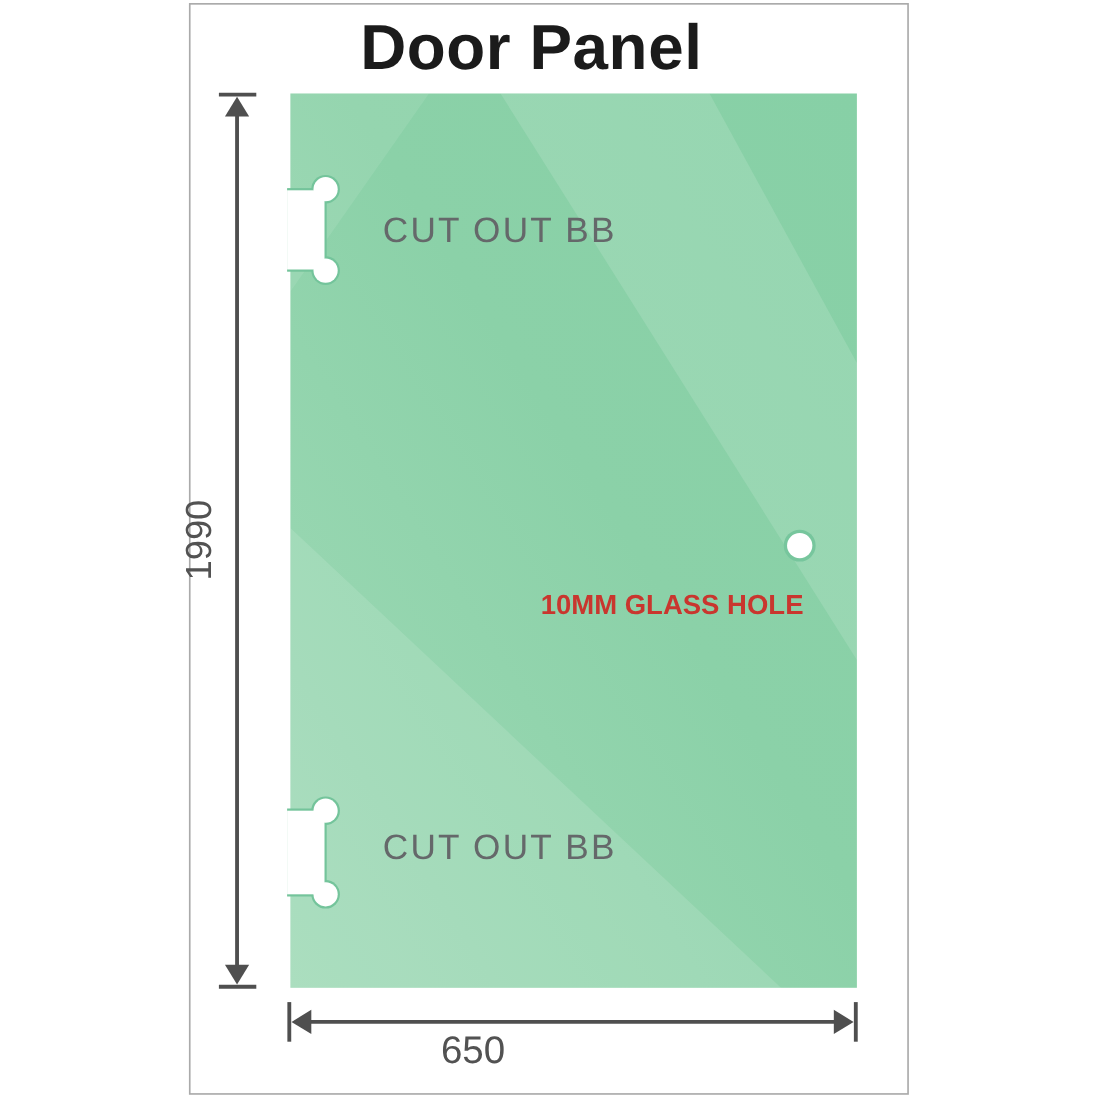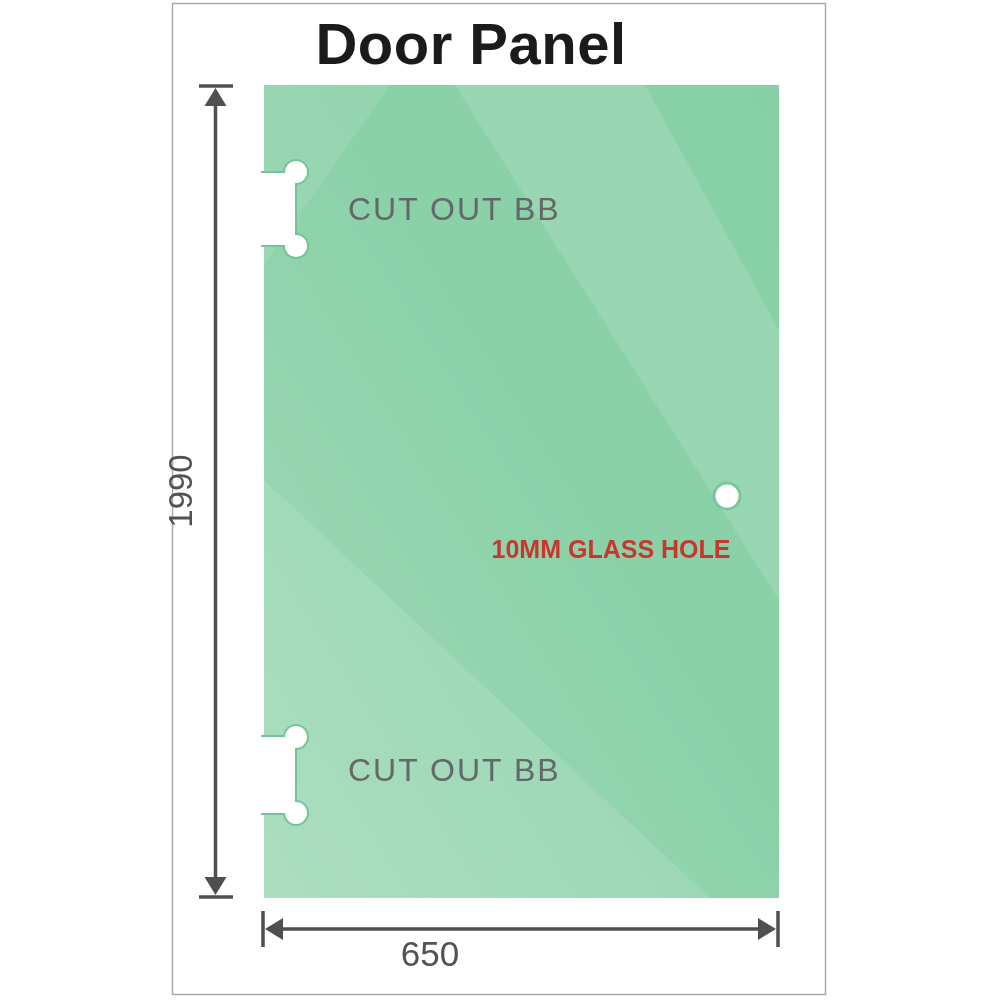--- a/index.html
+++ b/index.html
@@ -5,21 +5,21 @@
   html,body{margin:0;padding:0;background:#ffffff;}
   .canvas{
     position:relative;
     width:1000px;height:1000px;
     background:#ffffff;
     font-family:"Liberation Sans", sans-serif;
     overflow:hidden;
   }
   .title{
     position:absolute;
-    left:160px; top:10px; width:622px;
+    left:172px; top:10px; width:622px;
     text-align:center;
     font-size:58px;
     font-weight:700;
     letter-spacing:0.5px;
     color:#1b1b1b;
   }
   svg{position:absolute;left:0;top:0;}
   .dim-text{font-family:"Liberation Sans", sans-serif;font-weight:400;}
   .cutout-text{font-family:"Liberation Sans", sans-serif;font-weight:400;}
   .hole-text{font-family:"Liberation Sans", sans-serif;font-weight:700;}

